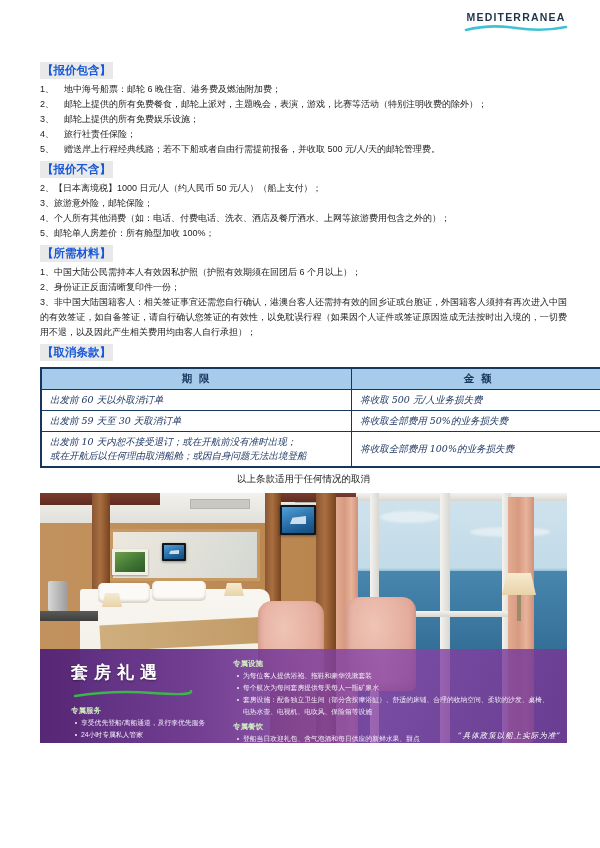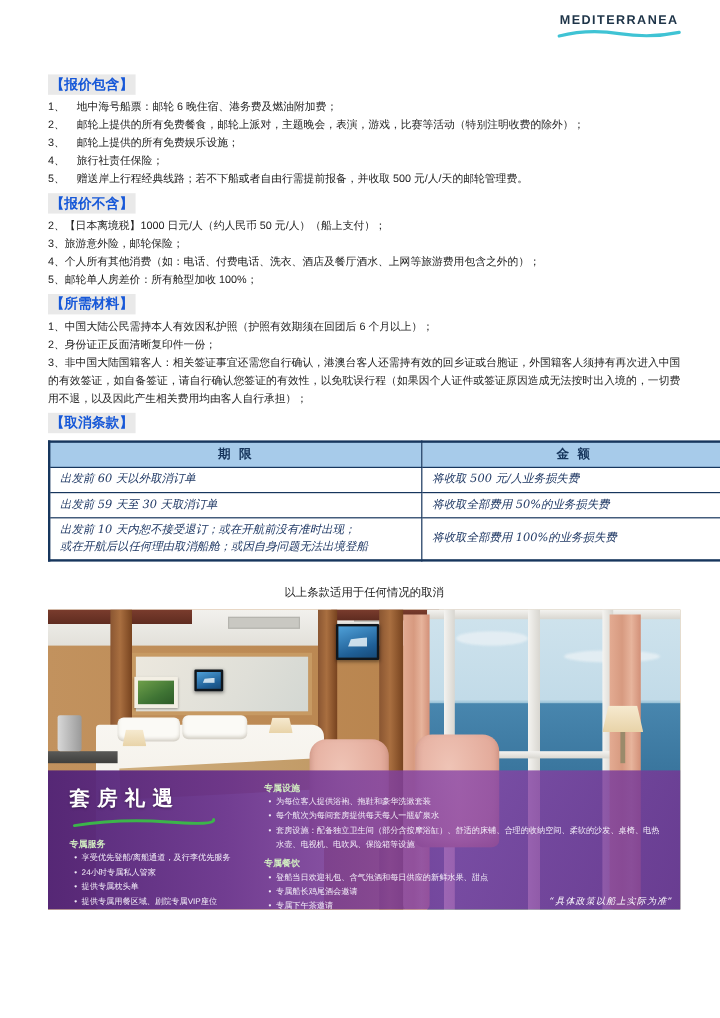--- a/index.html
+++ b/index.html
@@ -19,21 +19,21 @@
   .nlist { margin-bottom:2px; }
   .nitem { font-size:9px; color:#222; line-height:15px; display:flex; }
   .nitem .num { width:24px; flex:none; }
   .pitem { font-size:9px; color:#222; line-height:15px; text-align:justify; }
 
   
   table.cancel { width:567px; border-collapse:collapse; border:2px solid #17365d; margin-top:3px; }
   table.cancel th { background:#a7cbea; color:#17365d; font-size:10.5px; font-weight:bold; padding:3px 2px; border:1.5px solid #17365d; letter-spacing:2px; }
   table.cancel td { font-family:"DejaVu Serif","Liberation Serif",serif; font-style:italic; font-size:9.5px; color:#1f3864; padding:3px 8px; border:1.5px solid #17365d; line-height:14px; }
   table.cancel .c1 { width:55%; }
-  .table-note { text-align:center; font-size:9.5px; color:#222; margin-top:20px; font-weight:500; }
+  .table-note { text-align:center; font-size:9.5px; color:#222; margin-top:5px; font-weight:500; }
 
   
   .photo { position:relative; width:527px; height:250px; margin-top:7px; overflow:hidden; background:linear-gradient(90deg,#c2925e 0%,#b9854f 55%,#caa06b 100%); }
   .ph { position:absolute; }
   .ceiling { left:0; top:0; width:100%; height:30px; background:linear-gradient(#f2f1ed,#e2e0da); }
   .vent { background:#c9c8c2; border:1px solid #b5b4ae; }
   .beam { background:linear-gradient(#7a3c2d,#5f2c20); }
   .pillar { background:linear-gradient(90deg,#8a5632,#a96f40 45%,#77431f); }
   .mirror { background:linear-gradient(120deg,#ece8de,#dfdfd8 60%,#d3d7d2); border:3px solid #c79a63; }
   .painting { background:linear-gradient(150deg,#6fa04a,#3f7434 60%,#2d5a28); border:3px solid #f3efe4; box-shadow:0 1px 2px rgba(0,0,0,.35); }
@@ -49,23 +49,23 @@
   .chair { background:radial-gradient(ellipse at 40% 30%,#efc4b6,#e2a898 70%,#c98d7d); border-radius:14px 14px 6px 6px; box-shadow:inset 0 -4px 6px rgba(120,60,40,.35); }
   .bed { background:linear-gradient(#f8f6f1,#efe9dd); border-radius:3px 10px 2px 2px; }
   .pillow { background:#fbfaf6; border-radius:5px; box-shadow:inset 0 -2px 3px rgba(150,140,120,.4); }
   .blanket { background:linear-gradient(90deg,#cfae7e,#c19a66); }
   .shade { background:linear-gradient(#f6ead0,#e8d3a8); clip-path:polygon(15% 0,85% 0,100% 100%,0 100%); }
   .stem { background:#9a8a6a; }
   .counter { background:linear-gradient(#5a5a58,#3e3e3c); }
   .coffee { background:linear-gradient(90deg,#d8d8d8,#9a9a9a); border-radius:2px; }
 
   
-  .suite { position:absolute; left:0; bottom:0; width:100%; height:116px;
+  .suite { position:absolute; left:0; bottom:0; width:100%; height:94px;
     background:linear-gradient(90deg,rgba(82,36,118,.97) 0%,rgba(102,46,138,.92) 28%,rgba(138,70,168,.80) 65%,rgba(116,56,148,.86) 100%);
-    display:flex; color:#fff; }
+    display:flex; color:#fff;padding-left:13px; }
   .suite-col1 { width:178px; flex:none; padding:12px 0 0 18px; }
   .suite-title { font-size:17px; font-weight:bold; letter-spacing:6px; color:#fff; text-shadow:0 1px 2px rgba(0,0,0,.4); }
   .suite-col2 { flex:1; padding:6px 12px 0 2px; position:relative; }
   .s-head { font-size:7.5px; font-weight:bold; color:#cfe9c0; margin:4px 0 1px; }
   .s-item { display:flex; font-size:6.8px; color:#f2ecf8; line-height:12px; }
   .s-item .b { width:10px; flex:none; text-align:center; }
   .quote { position:absolute; right:6px; bottom:2px; font-size:7.5px; color:#fff; font-style:italic; font-family:"DejaVu Serif","Liberation Serif",serif; letter-spacing:1px; }
 </style>
 </head>
 <body>

